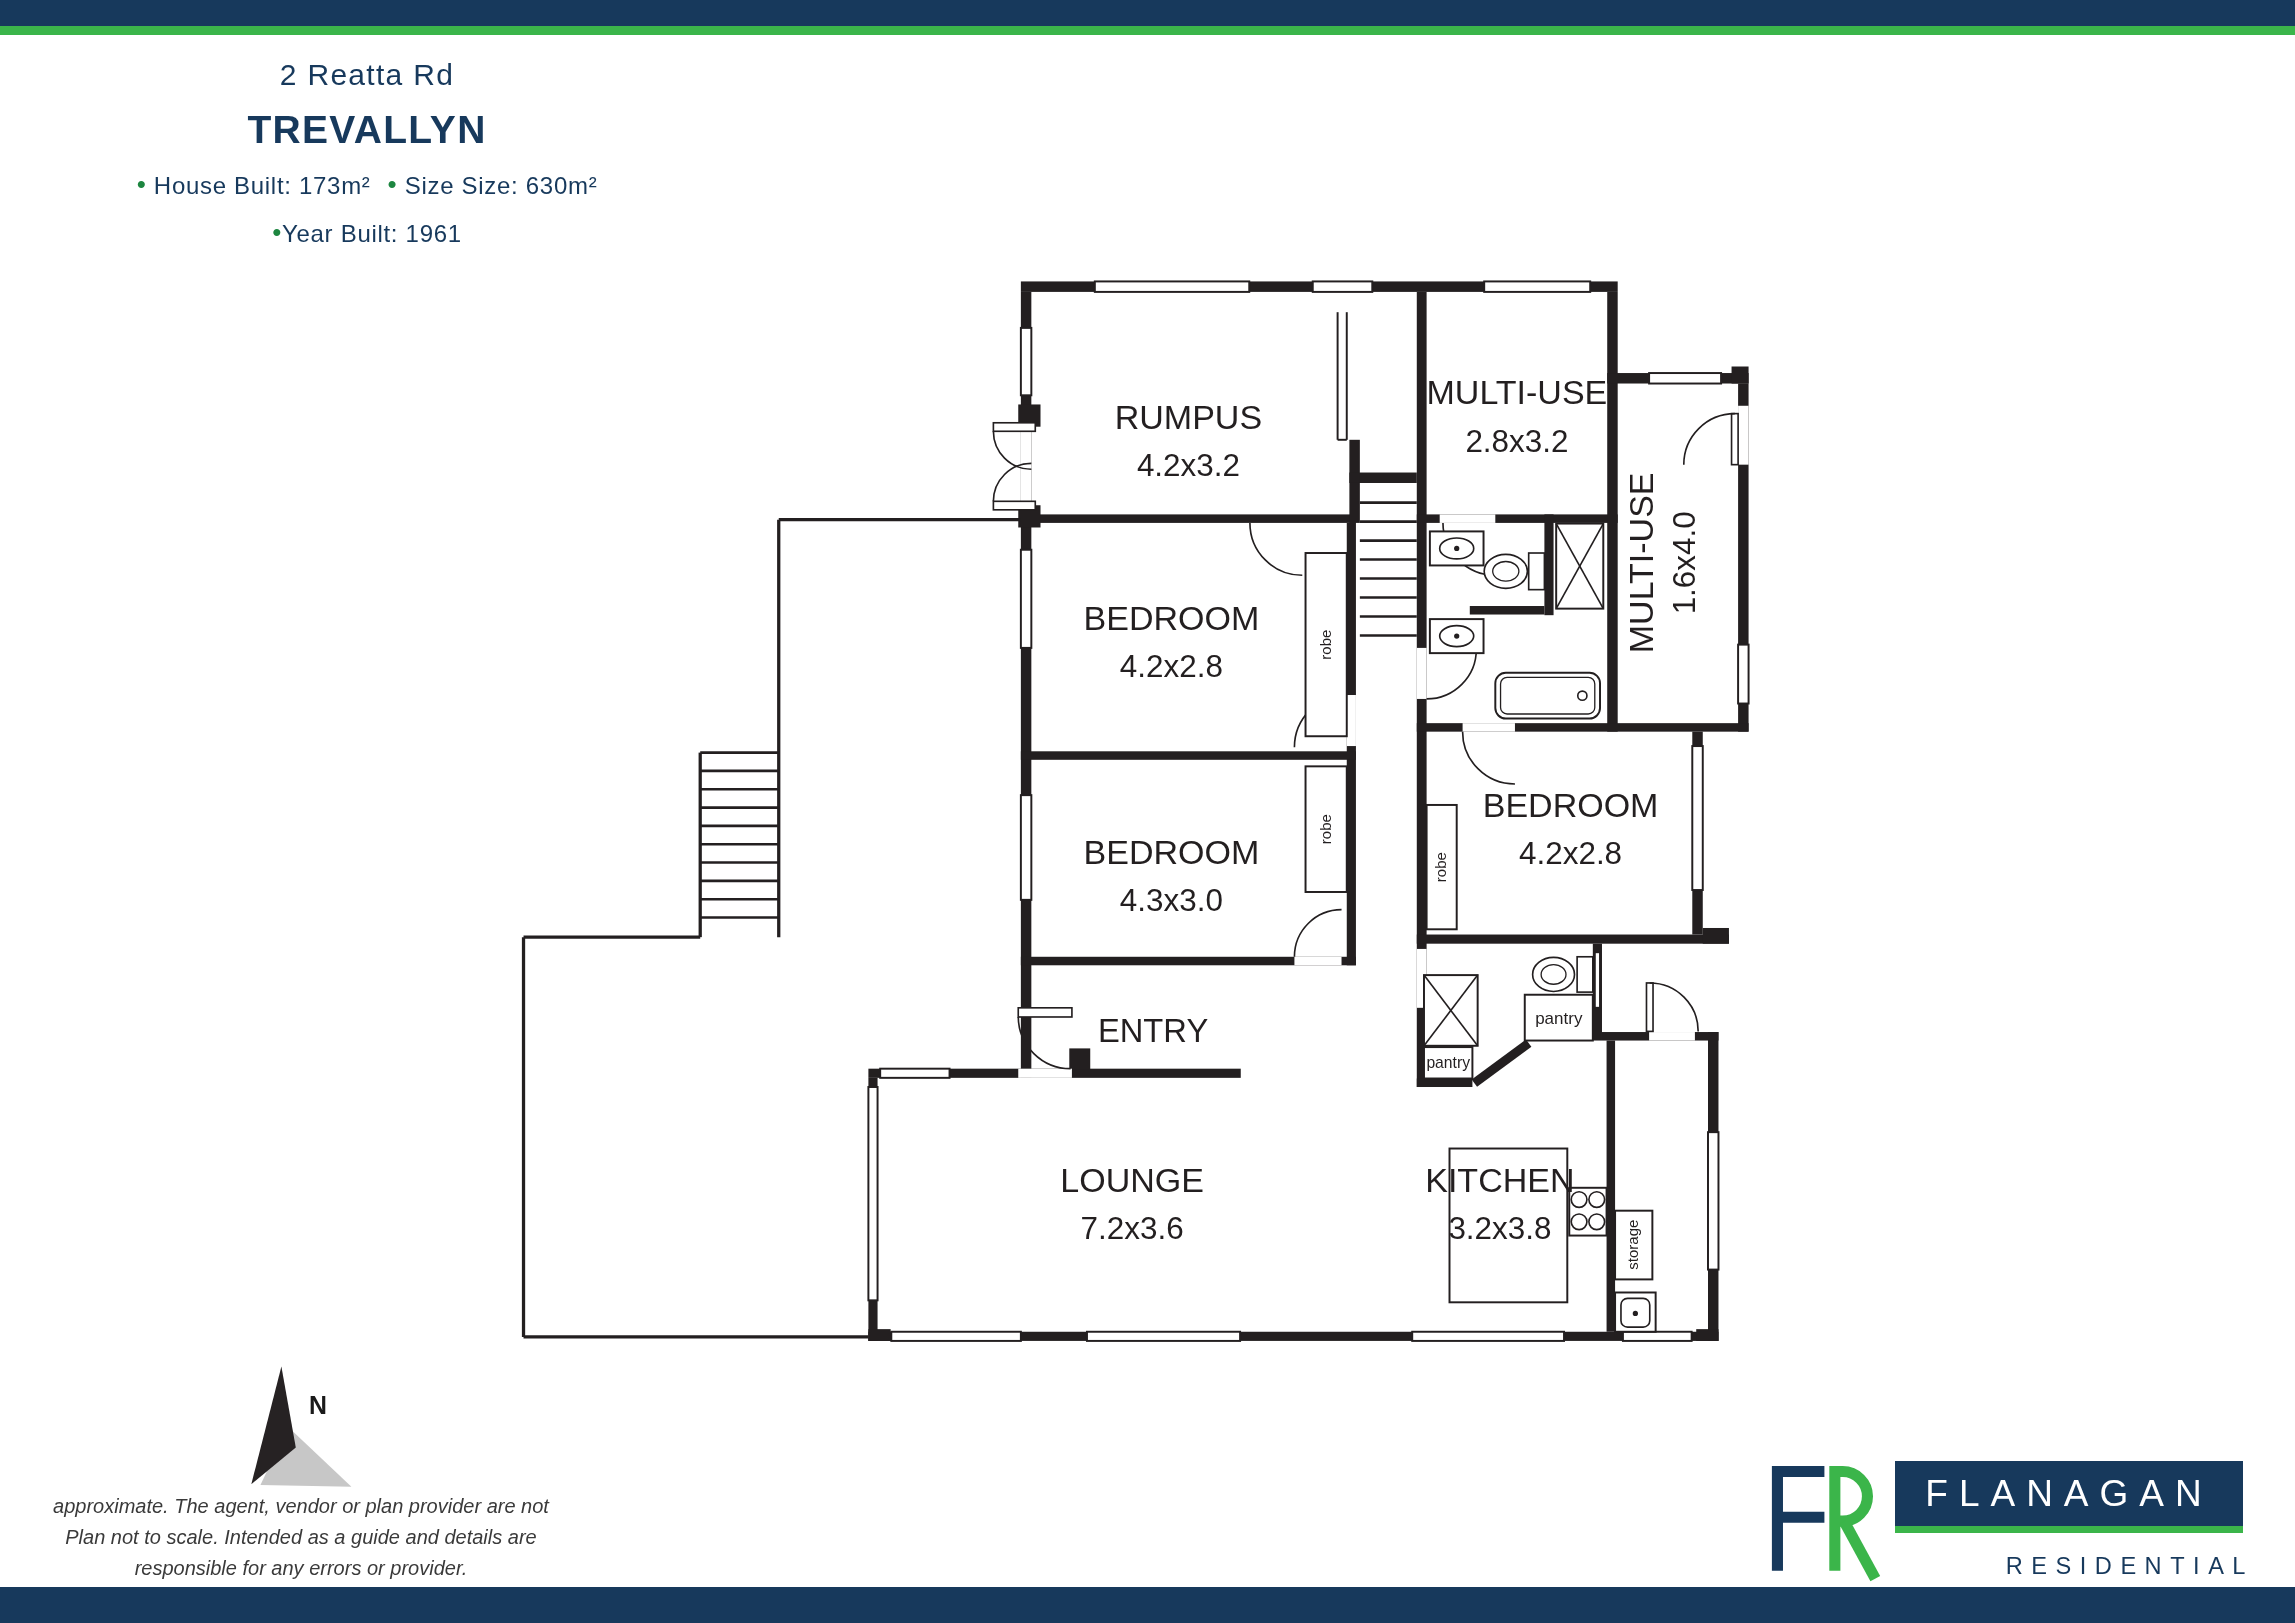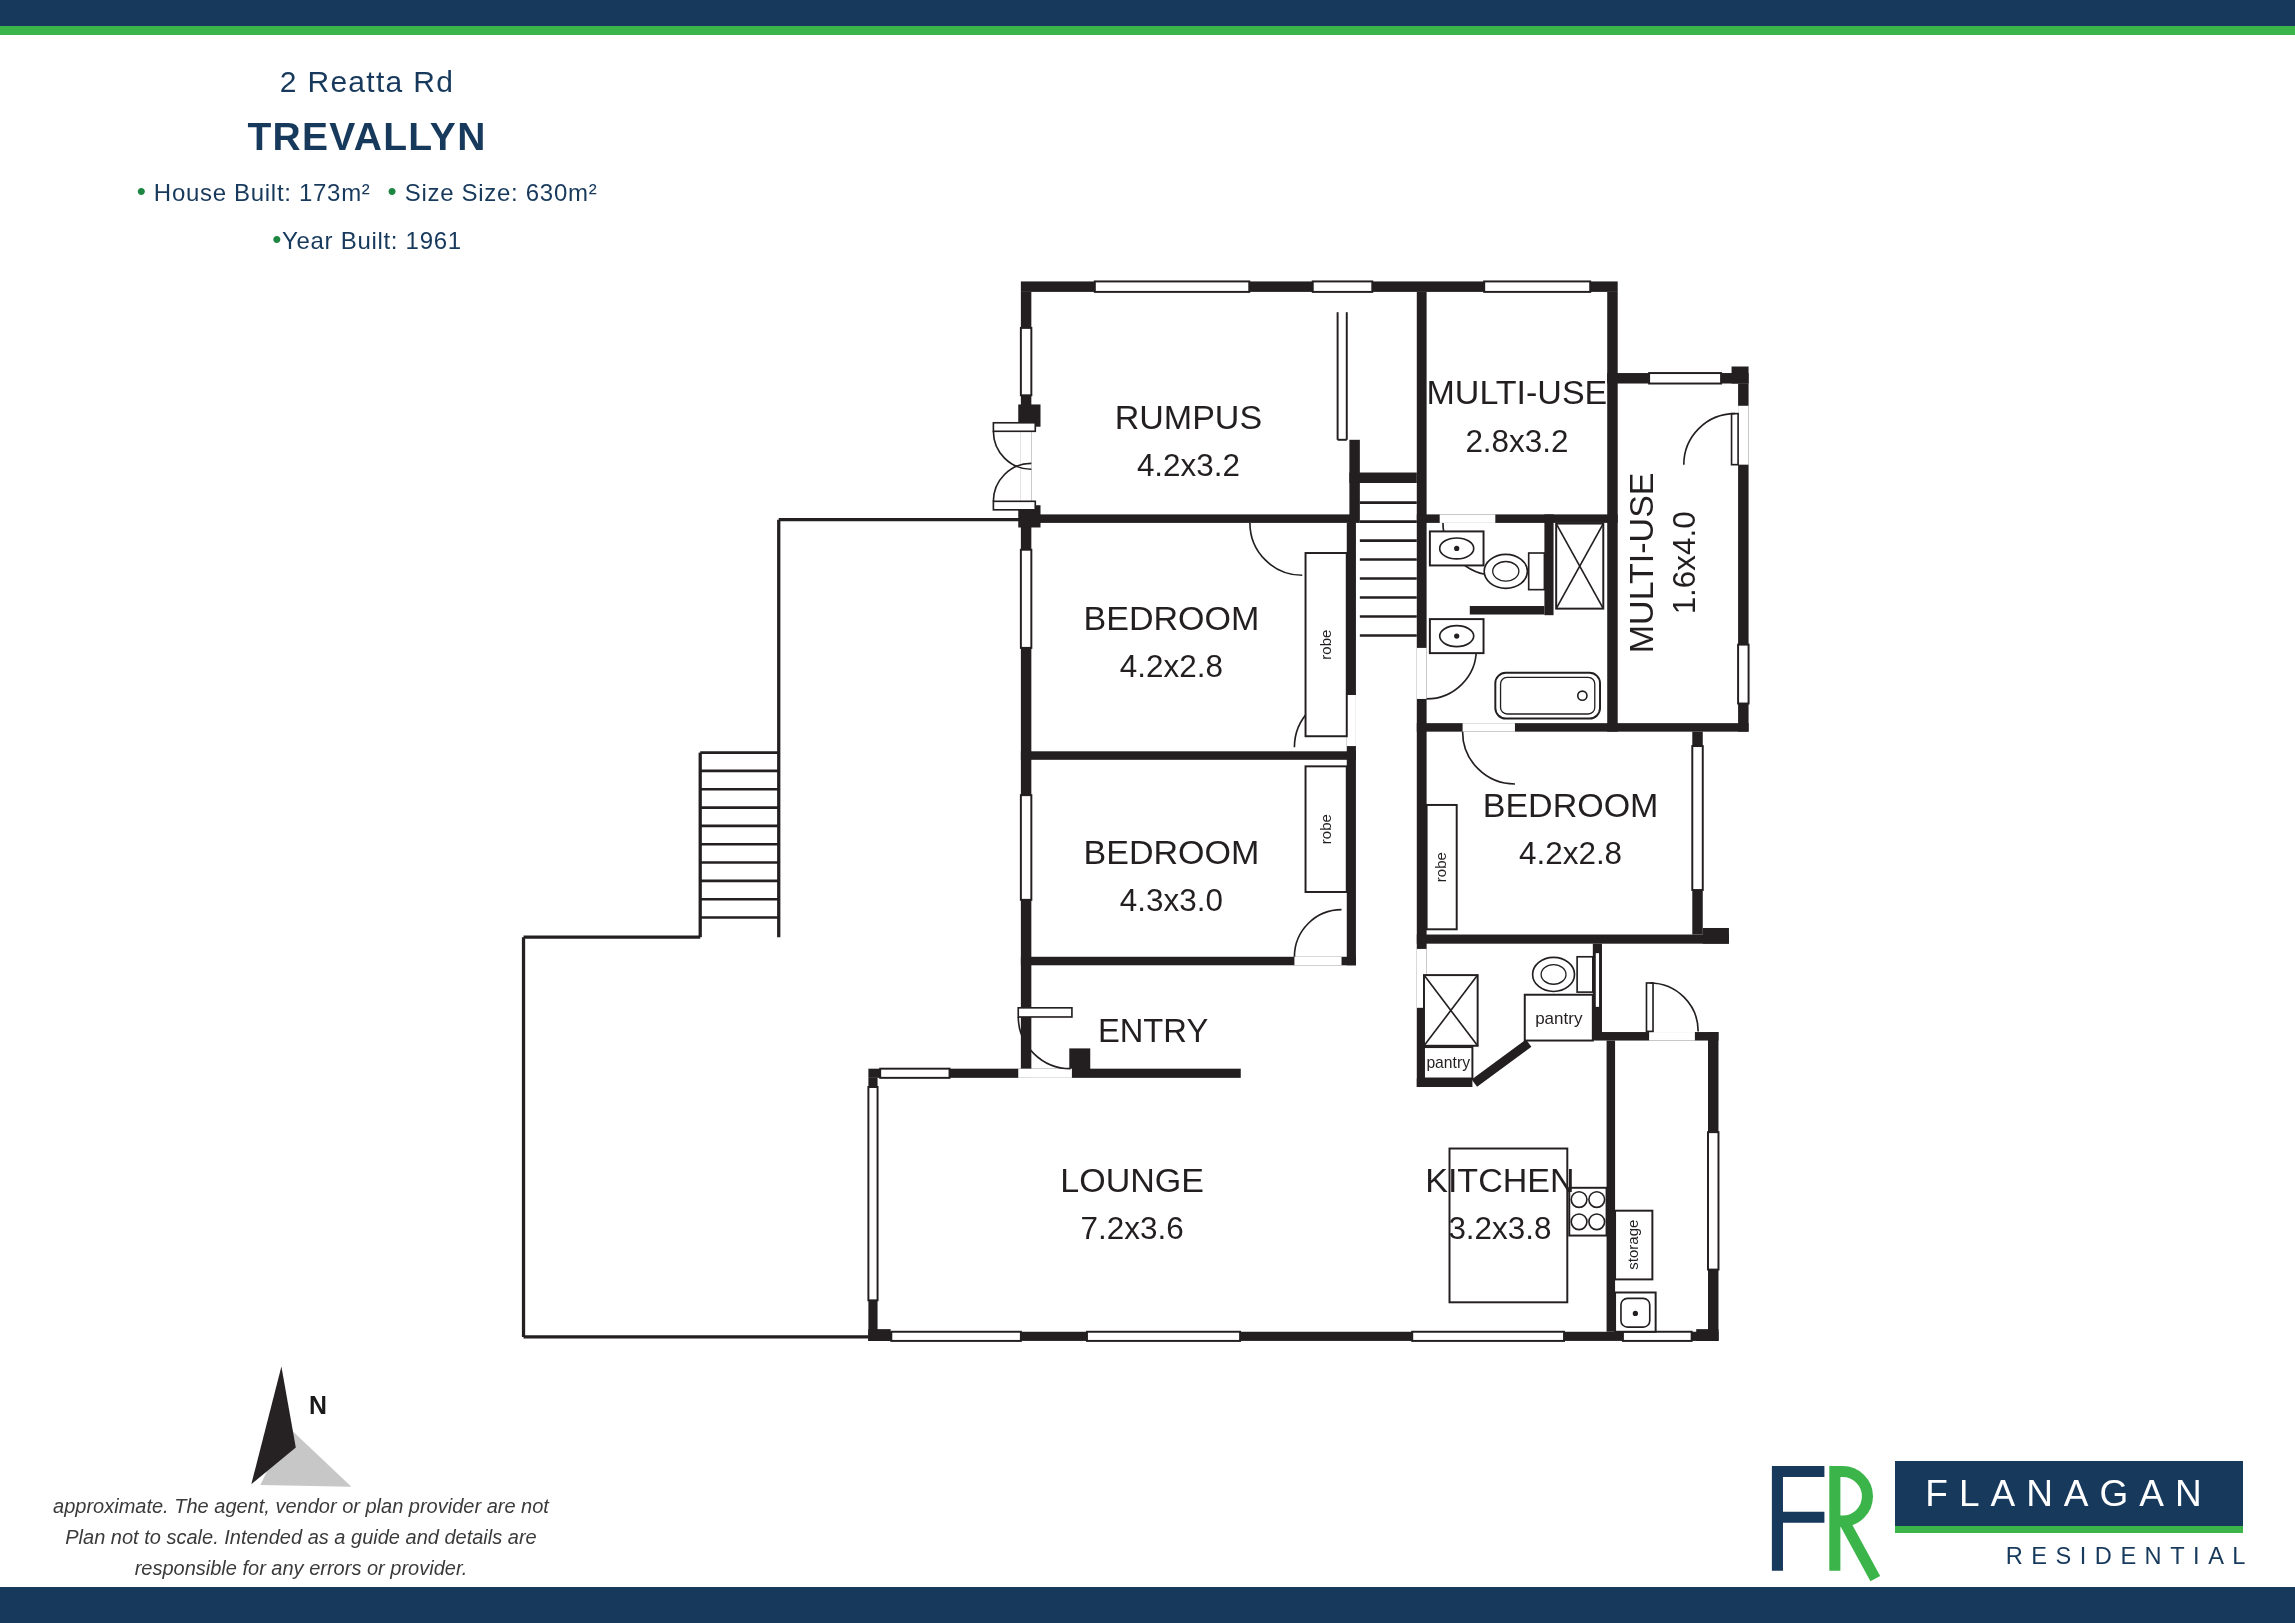--- a/index.html
+++ b/index.html
@@ -2,34 +2,34 @@
 <html style="font-size:10.5px"><head>
 <meta charset="utf-8">
 <style>
   html,body{margin:0;padding:0;background:#ffffff;}
   body{width:2295px;height:1623px;position:relative;overflow:hidden;
        font-family:"Liberation Sans", sans-serif;color:#17395c;}
   .bar{position:absolute;left:0;width:2295px;}
   #topbar{top:0;height:26px;background:#17395c;}
   #greenbar{top:26px;height:9.2px;background:#3bb54a;}
   #bottombar{top:1587px;height:37px;background:#17395c;}
-  #header{position:absolute;left:79px;top:58px;width:576px;text-align:center;margin-top:7px;}
+  #header{position:absolute;left:79px;top:58px;width:576px;text-align:center;}
   #addr{font-size:30px;letter-spacing:1.3px;}
   #suburb{font-size:39px;font-weight:bold;letter-spacing:1.3px;margin-top:15.7px;}
   .bullets{font-size:24px;margin-top:17px;letter-spacing:0.7px;}
   .bullets .dot{color:#1d8640;font-size:26px;vertical-align:1.3px;}
   .bullets .gap{display:inline-block;width:17px;}
   #plan-svg{position:absolute;left:0;top:0;}
   #disclaimer{position:absolute;left:39px;top:1491px;width:524px;text-align:center;
       font-style:italic;font-size:20px;line-height:31px;color:#3a3a3a;}
   #logo{position:absolute;left:1767px;top:1440px;width:497px;height:144px;}
   #flanagan-box{position:absolute;left:128px;top:21px;width:348px;height:65px;
       background:#17395c;border-bottom:7.2px solid #3bb54a;
       color:#ffffff;font-size:37px;letter-spacing:11px;text-align:center;line-height:65px;}
-  #residential{position:absolute;left:139px;top:103px;width:348px;text-align:right;
+  #residential{position:absolute;left:139px;top:113px;width:348px;text-align:right;
       color:#17395c;font-size:23.6px;letter-spacing:8.5px;}
 </style>
 </head>
 <body>
 
 <div id="topbar" class="bar"></div>
 <div id="greenbar" class="bar"></div>
 
 <div id="header">
   <div id="addr">2 Reatta Rd</div>

